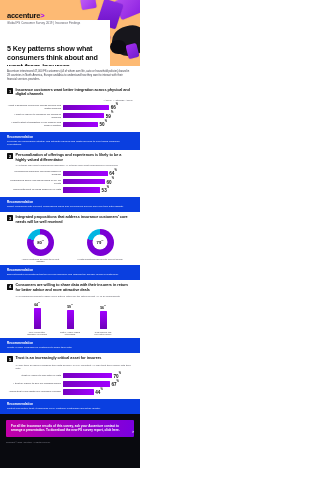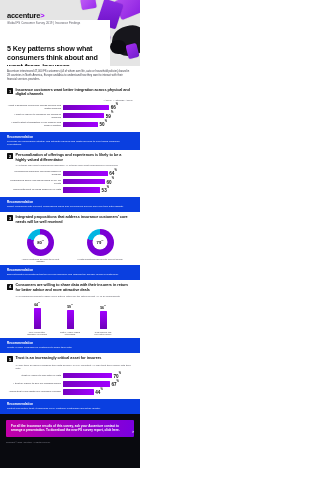--- a/index.html
+++ b/index.html
@@ -9,21 +9,21 @@
     background:#ffffff;
     width:140px; height:479px;
     overflow:hidden;
     position:relative;
   }
   .page { width:140px; height:479px; position:relative; background:#fff; }
 
   
   .hero {
     position:relative; width:140px; height:66px;
-    background:#e5e5e5; overflow:hidden;
+    background:#fdba74; overflow:hidden;
   }
   .hero-art {
     position:absolute; right:0; top:0; width:78px; height:66px; overflow:hidden;
   }
   .phone {
     position:absolute; border-radius:2px;
     background:linear-gradient(150deg,#a033e8,#7b16d6);
     box-shadow:0 0 1px rgba(0,0,0,.25);
   }
   .p1 { width:26px; height:20px; right:-3px; top:-4px; transform:rotate(-22deg);

